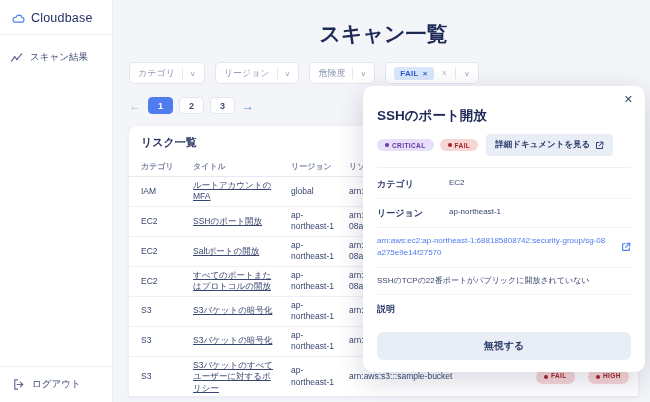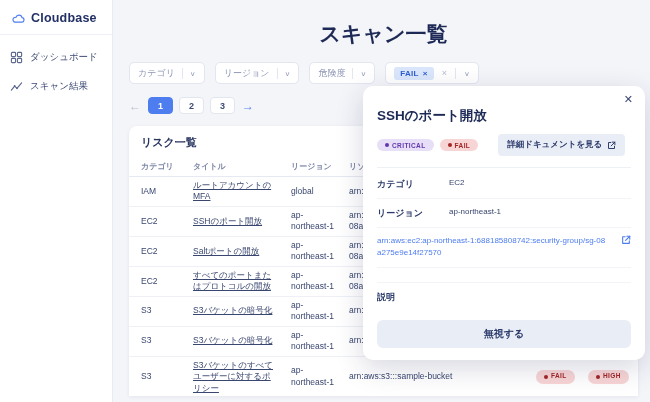--- a/index.html
+++ b/index.html
@@ -12,21 +12,21 @@
   }
   
   .sidebar {
     position:absolute; left:0; top:0; bottom:0; width:113px;
     background:#fff; border-right:1px solid #e9ebf2; z-index:2;
   }
   .logo {
     display:flex; align-items:center; gap:6px;
     padding:11px 12px 9px; border-bottom:1px solid #eef0f5;
   }
-  .logo-text { font-size:12.5px; font-weight:bold; color:#223066; letter-spacing:.2px; }
+  .logo-text { font-size:12.5px; font-weight:normal; color:#223066; letter-spacing:.2px; }
   .nav { padding:8px 0; }
   .nav-item {
     display:flex; align-items:center; gap:7px;
     padding:8px 10px; font-size:9.5px; color:#3d4a75; cursor:pointer;
   }
   .nav-item .chev { margin-left:auto; color:#9aa3bf; font-size:9px; }
   .sidebar-bottom {
     position:absolute; bottom:0; left:0; right:0;
     border-top:1px solid #eef0f5; padding:11px 12px;
     display:flex; align-items:center; gap:7px;
@@ -105,69 +105,68 @@
     padding:10px 14px 12px; z-index:5;
   }
   .panel-close {
     position:absolute; top:7px; right:12px; font-size:11px; color:#39466f; cursor:pointer;
   }
   .panel-title { font-size:13.5px; font-weight:bold; color:#1e2a56; margin:11px 0 9px; }
   .panel-badges { display:flex; align-items:center; gap:6px; margin-bottom:11px; }
   .doc-btn {
     display:inline-flex; align-items:center; gap:5px;
     background:#e9edf5; color:#2b3a6b; font-size:8.5px; font-weight:bold;
-    padding:5px 9px; border-radius:4px; cursor:pointer; margin-left:14px;
+    padding:5px 9px; border-radius:4px; cursor:pointer; margin-left:2px;
   }
   .panel-divider { border-top:1px solid #edf0f5; margin:0 0 2px; }
   .field-row { display:flex; padding:7px 0; border-bottom:1px solid #f2f4f8; }
   .field-row:last-of-type { border-bottom:none;justify-content:space-between; }
   .field-label { width:72px; flex:none; font-size:9px; font-weight:bold; color:#2b3a6b; padding-top:1px; }
   .field-value { font-size:8px; color:#39466f; line-height:1.55; }
-  .field-value.link { color:#4e7df0; word-break:break-all; display:flex; gap:14px; align-items:flex-start; }
+  .field-value.link { color:#4e7df0; word-break:break-all; display:flex; gap:14px; align-items:center; }
   .link .icn { width:10px; height:10px; color:#4e7df0; }
   .ignore-btn {
     margin-top:9px; background:#e9edf5; border-radius:6px; text-align:center;
     padding:7px; font-size:10px; font-weight:bold; color:#2b3a6b; cursor:pointer;
   }
 </style>
 </head>
 <body>
 
 <div class="sidebar">
   <div class="logo">
     <span class="icn" style="color:#4e7df0">
       <svg viewBox="0 0 16 16" fill="none" stroke="currentColor" stroke-width="1.4" stroke-linecap="round" stroke-linejoin="round">
         <path d="M4.5 12.5a3 3 0 1 1 .4-5.9A3.8 3.8 0 0 1 12.3 7a2.6 2.6 0 0 1-.6 5.5z"></path>
       </svg>
     </span>
     <span class="logo-text">Cloudbase</span>
   </div>
   <div class="nav" id="nav">
-      <div class="nav-item">
-        <span class="icn">
-          <svg viewBox="0 0 14 14" fill="none" stroke="#5b6890" stroke-width="1.2">
-            <rect x="1.5" y="1.5" width="4.5" height="4.5" rx="1"></rect>
-            <rect x="8" y="1.5" width="4.5" height="4.5" rx="1"></rect>
-            <rect x="1.5" y="8" width="4.5" height="4.5" rx="1"></rect>
-            <rect x="8" y="8" width="4.5" height="4.5" rx="1"></rect>
-          </svg>
-        </span>
-        <span>ダッシュボード</span>
-      </div>
       <div class="nav-item">
         <span class="icn">
           <svg viewBox="0 0 14 14" fill="none" stroke="#5b6890" stroke-width="1.2" stroke-linecap="round" stroke-linejoin="round">
             <path d="M1.5 11 5 6.5l2.5 2.5L12.5 3"></path>
             <circle cx="5" cy="6.5" r="1" fill="#5b6890" stroke="none"></circle>
             <circle cx="7.5" cy="9" r="1" fill="#5b6890" stroke="none"></circle>
           </svg>
         </span>
         <span>スキャン結果</span>
       </div>
     </div>
+  <div class="sidebar-bottom">
+    <span class="icn" style="color:#5b6890">
+      <svg viewBox="0 0 14 14" fill="none" stroke="currentColor" stroke-width="1.2" stroke-linecap="round" stroke-linejoin="round">
+        <path d="M6 2H3v10h3"></path>
+          <path d="M9 4.5 11.5 7 9 9.5"></path>
+          <path d="M5.5 7h6"></path>
+      </svg>
+    </span>
+    <span>ログアウト</span>
+  </div>
 </div>
 
 <div class="main">
   <div class="page-title">スキャン一覧</div>
 
   <div class="filters">
     <span id="filter-buttons" style="display:flex;gap:10px">
         <div class="filter-btn">
           <span>カテゴリ</span>
           <span class="vdiv"></span>
@@ -386,19 +385,20 @@
           <span class="icn">
             <svg viewBox="0 0 12 12" fill="none" stroke="currentColor" stroke-width="1.3" stroke-linecap="round" stroke-linejoin="round">
               <path d="M5 2H2v8h8V7"></path>
               <path d="M7 1.5h3.5V5"></path>
               <path d="M10.5 1.5 5.5 6.5"></path>
             </svg>
           </span>
         </div>
       </div>
       <div class="field-row">
+        <div class="field-value">SSHのTCPの22番ポートがパブリックに開放されていない</div>
       </div>
       <div class="field-row">
         <div class="field-label">説明</div>
       </div>
     </div>
   <div class="ignore-btn">無視する</div>
 </div>
 
 </body></html>

